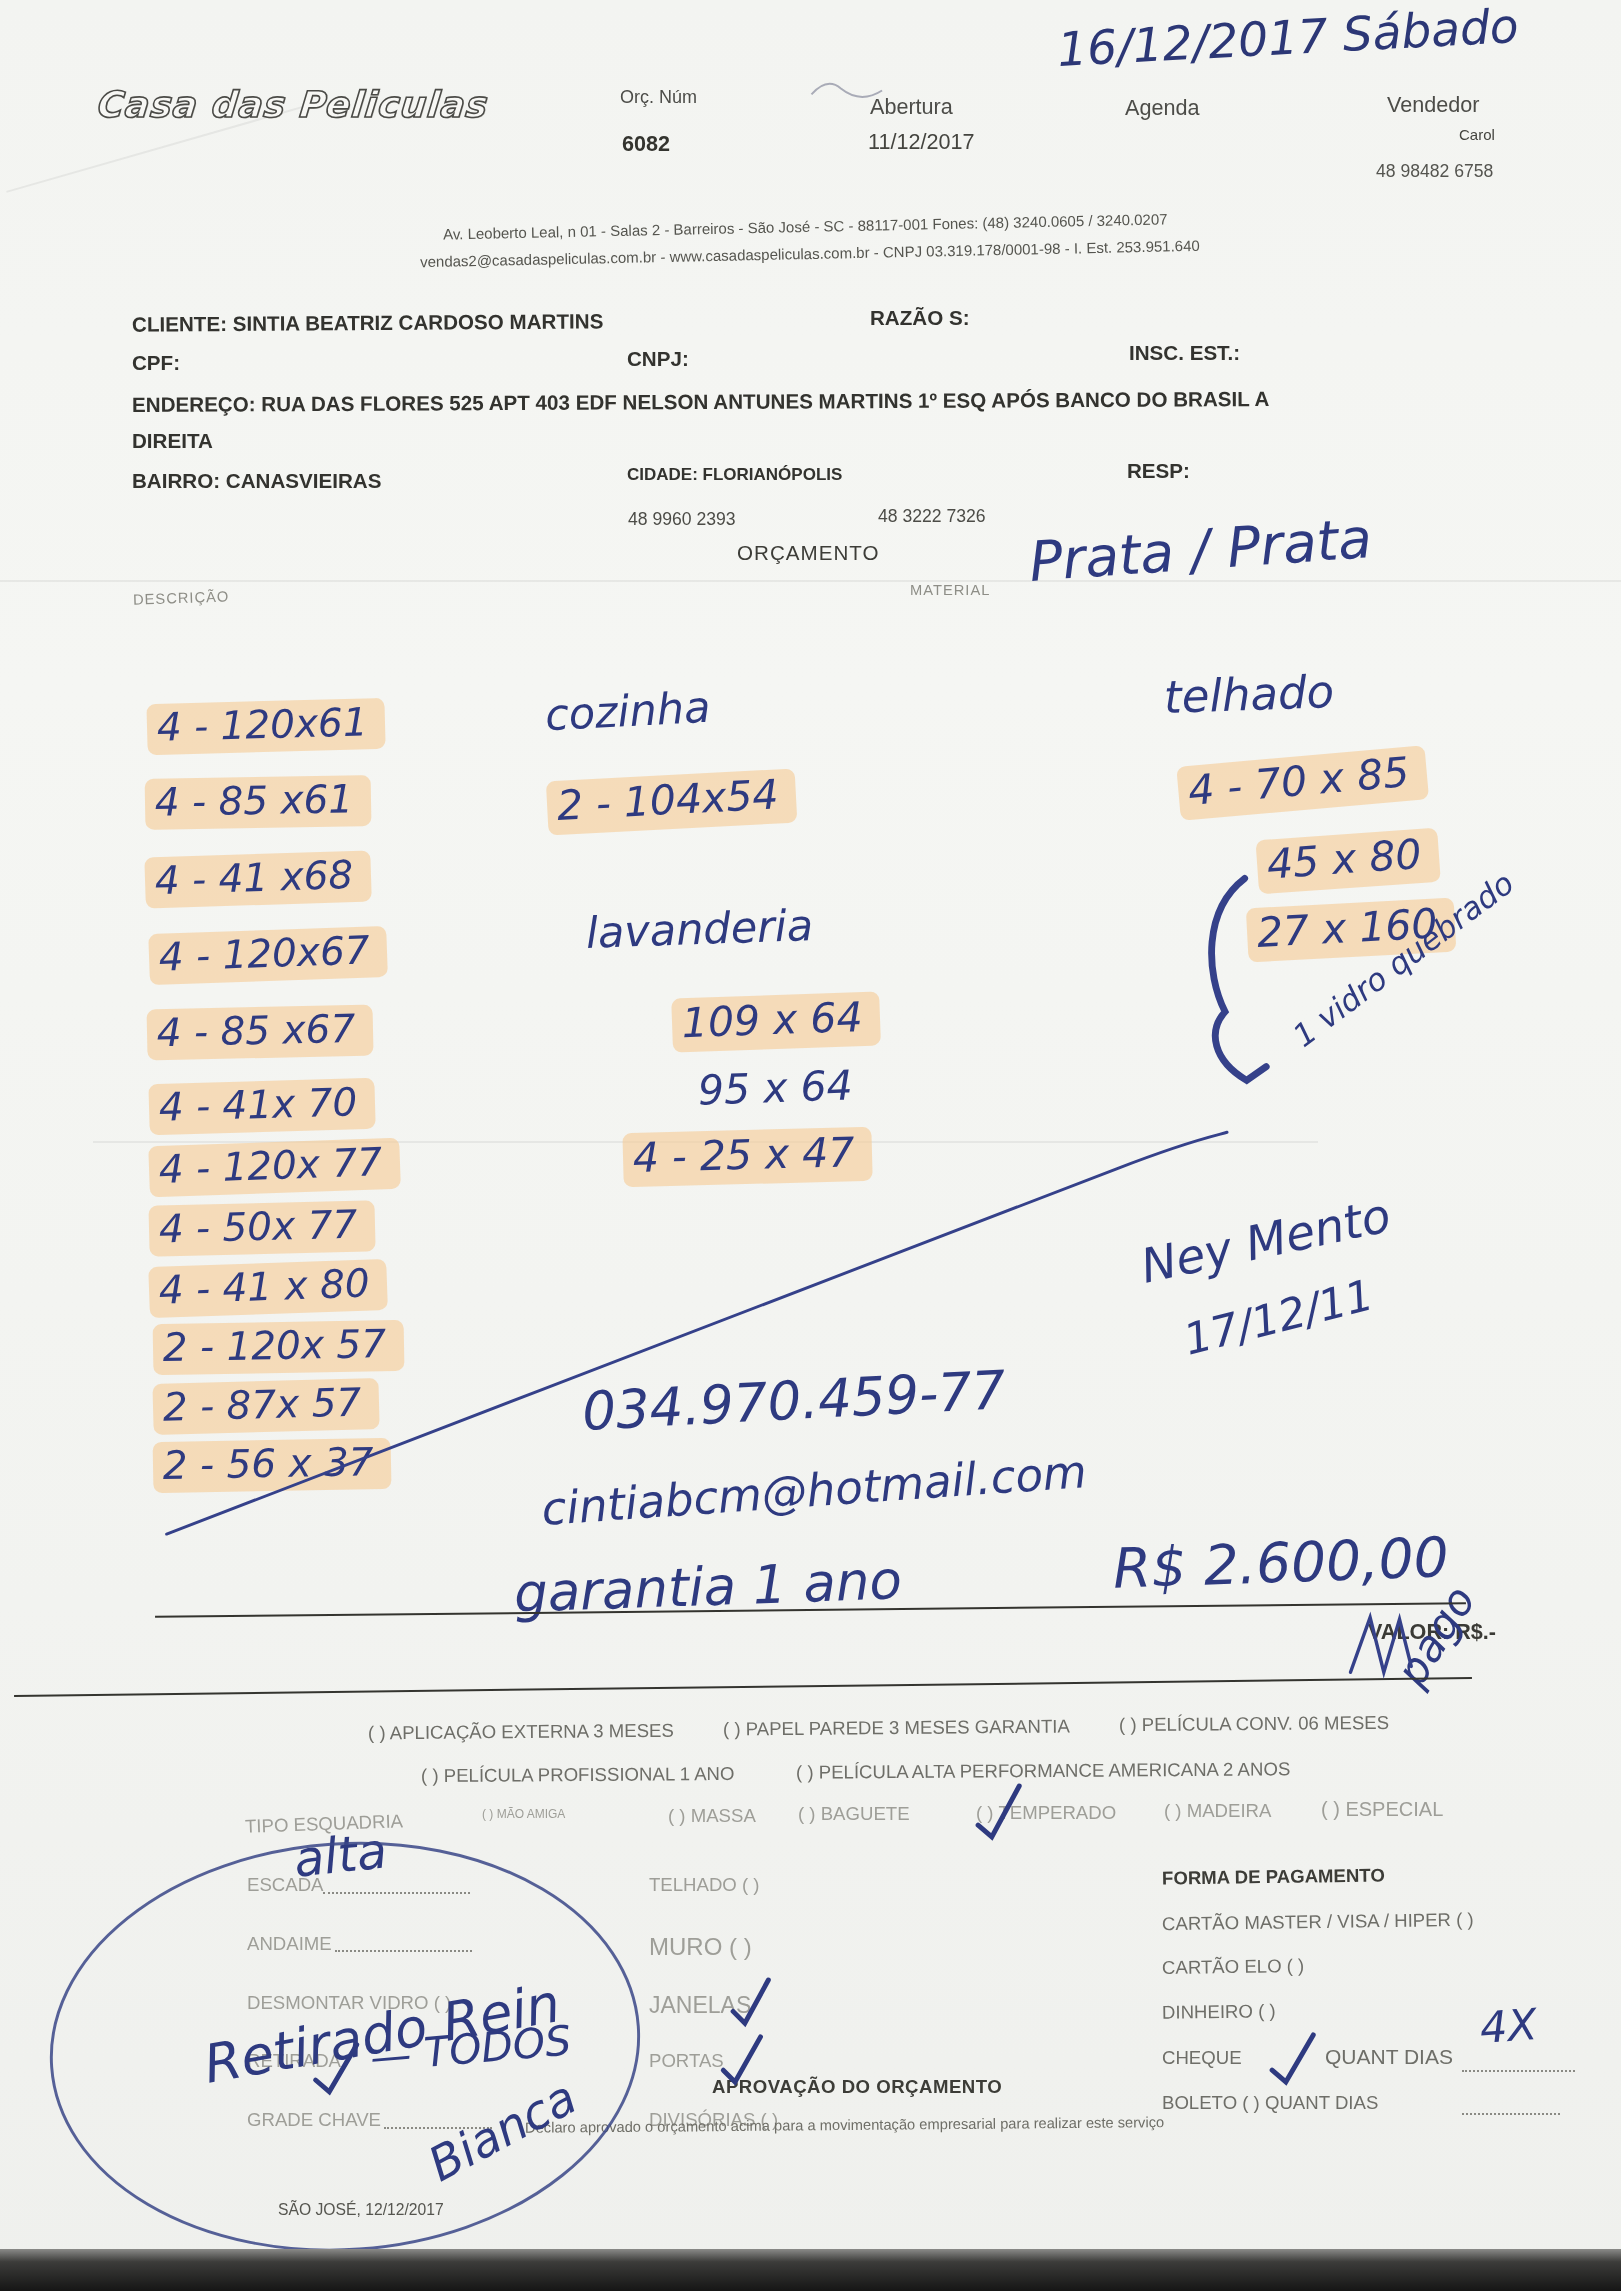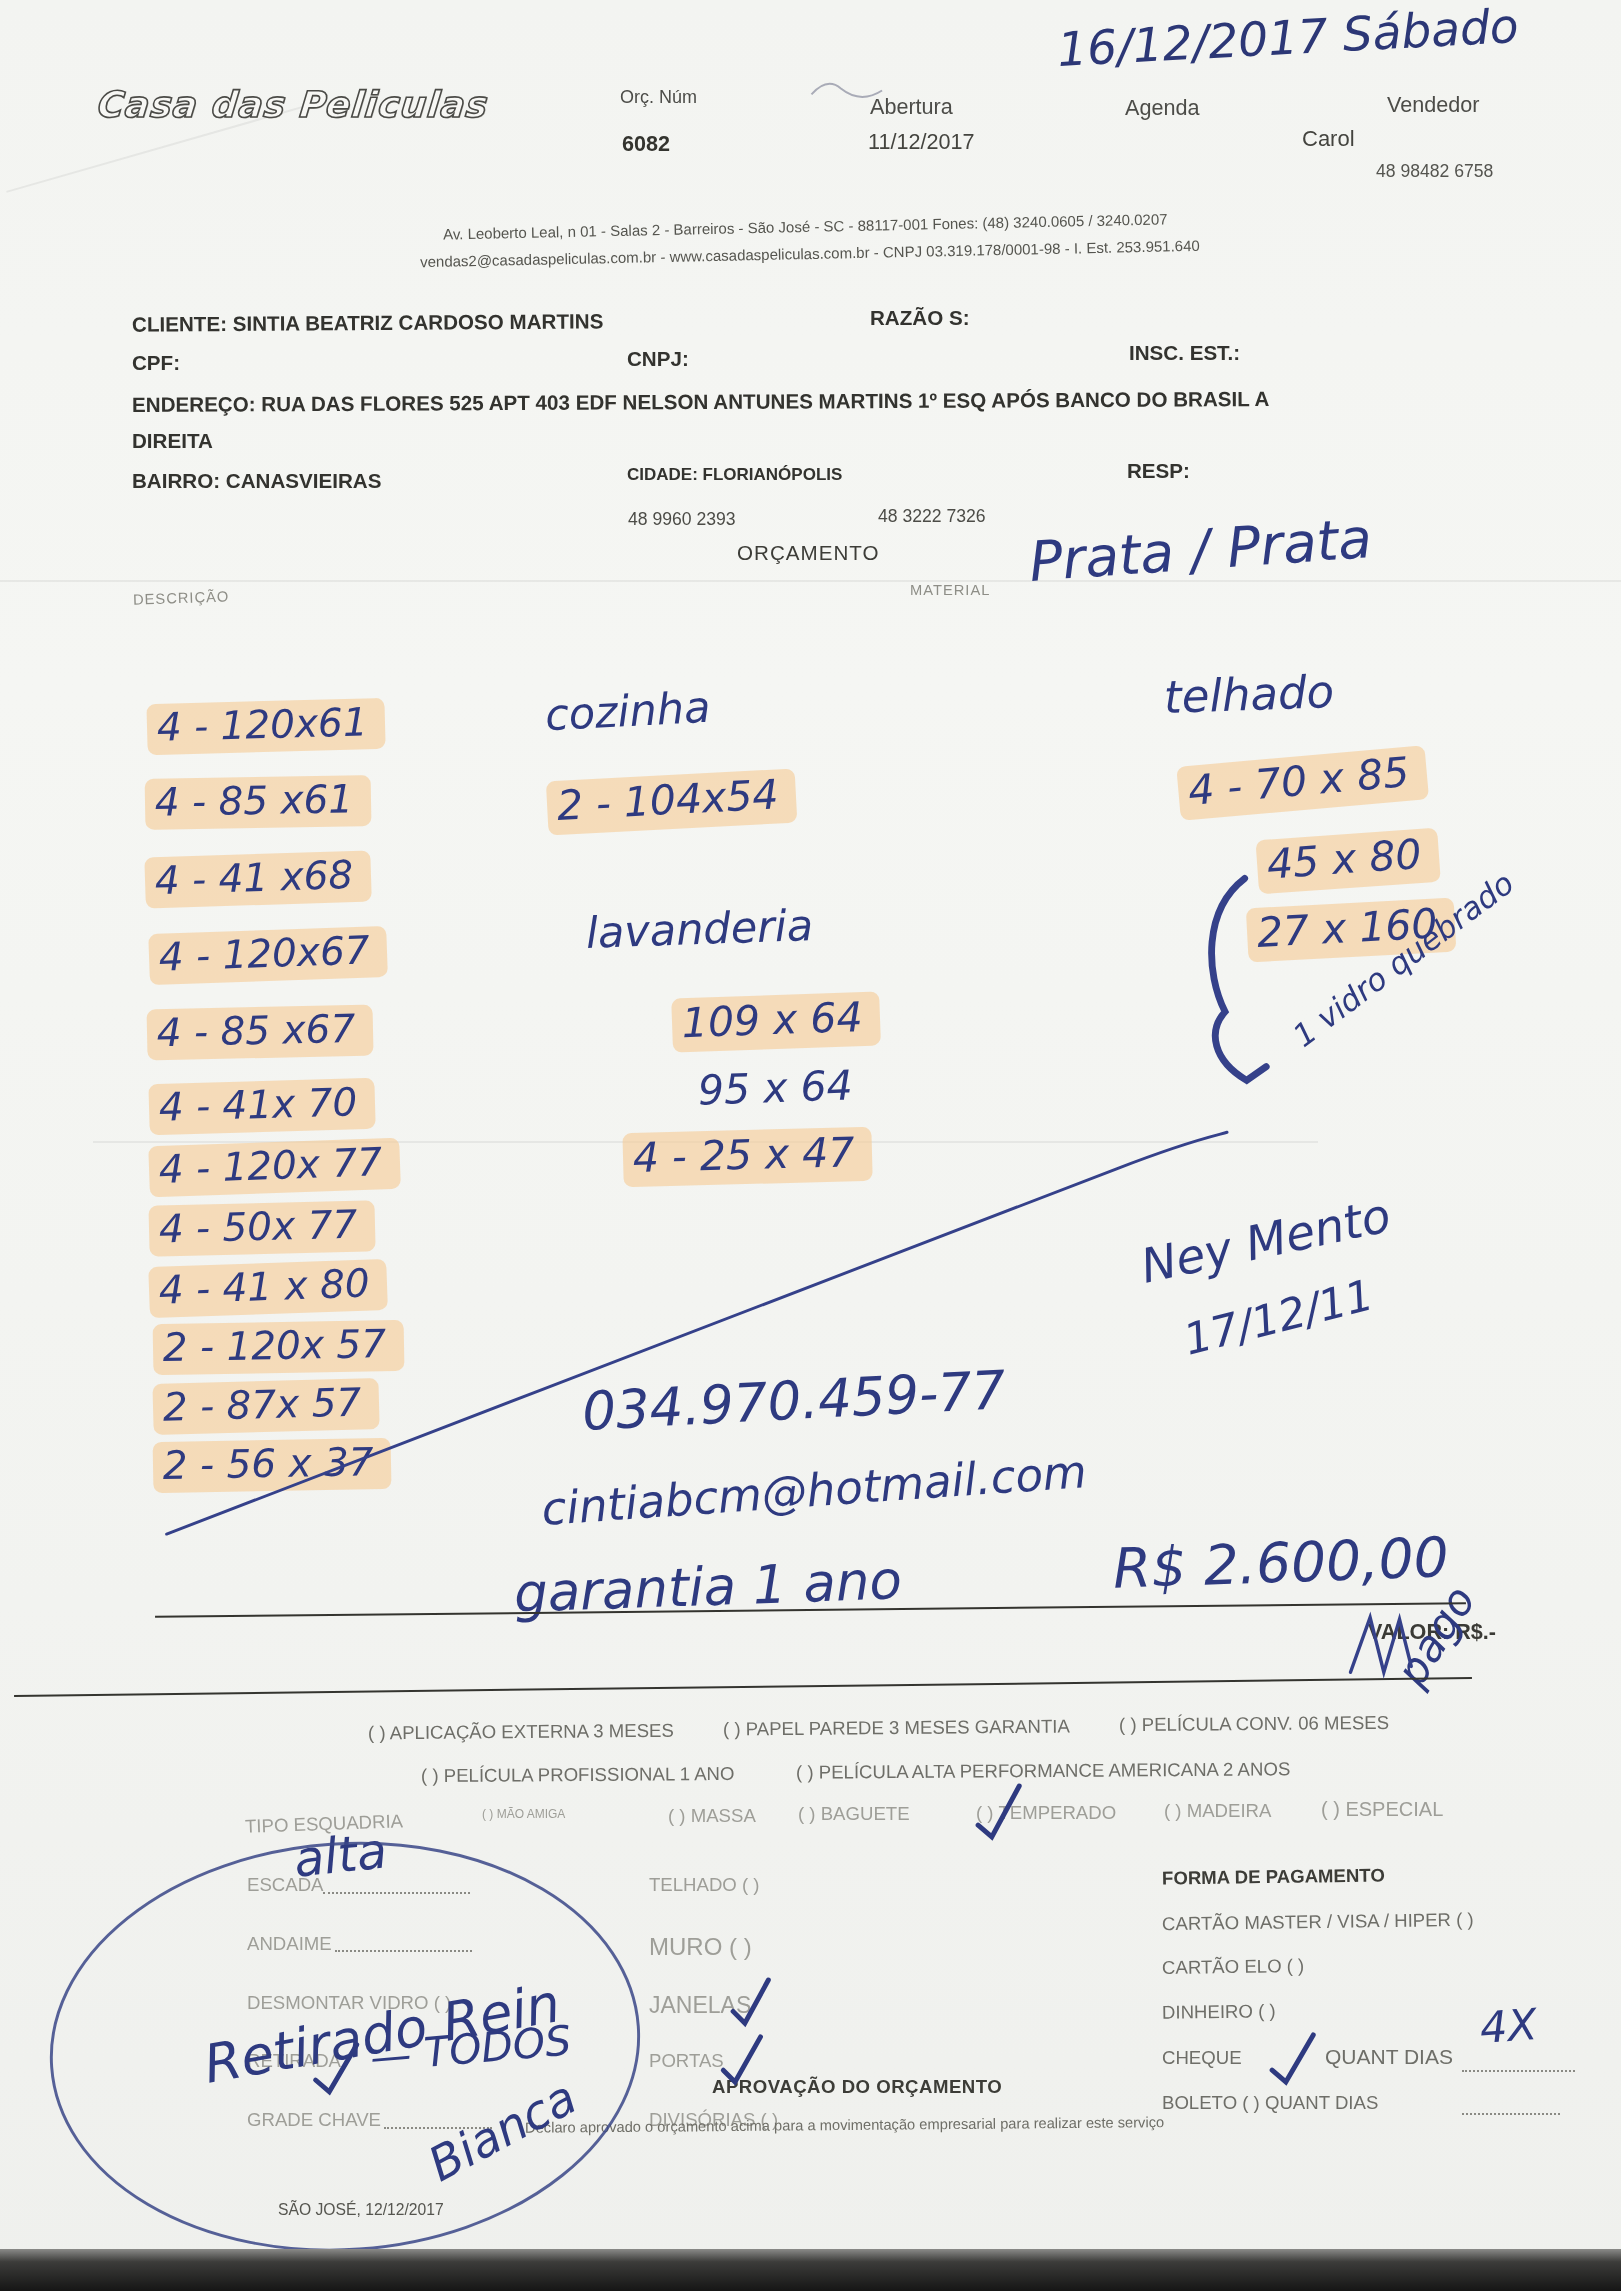--- a/index.html
+++ b/index.html
@@ -31,21 +31,21 @@
 
   <div class="abs print" style="left:620px;top:87px;font-size:18px;color:#4c4c48;">Orç. Núm</div>
   <div class="abs print bold" style="left:622px;top:131px;font-size:21.6px;color:#34342f;">6082</div>
 
   <div class="abs print" style="left:870px;top:94px;font-size:21.6px;color:#4c4c48;">Abertura</div>
   <div class="abs print" style="left:868px;top:129px;font-size:21.6px;color:#44443f;">11/12/2017</div>
 
   <div class="abs print" style="left:1125px;top:95px;font-size:21.6px;color:#4c4c48;">Agenda</div>
 
   <div class="abs print" style="left:1387px;top:92px;font-size:21.6px;color:#4c4c48;">Vendedor</div>
-  <div class="abs print" style="left:1302px;top:126px;font-size:22px;color:#44443f;">Carol</div>
+  <div class="abs print" style="left:1459px;top:126px;font-size:15px;color:#44443f;">Carol</div>
   <div class="abs print" style="left:1376px;top:161px;font-size:17.6px;color:#54544f;">48 98482 6758</div>
 
   <div class="abs hw" style="left:1057px;top:9.8px;font-size:47px;transform:rotate(-3deg);color:#2c3776;">16/12/2017 Sábado</div>
 
   <div class="abs print" style="left:443px;top:218px;font-size:15px;color:#55554f;transform:rotate(-1.2deg);">Av. Leoberto Leal, n 01 - Salas 2 - Barreiros - São José - SC - 88117-001 Fones: (48) 3240.0605 / 3240.0207</div>
   <div class="abs print" style="left:420px;top:245px;font-size:15px;color:#55554f;transform:rotate(-1.2deg);">vendas2@casadaspeliculas.com.br - www.casadaspeliculas.com.br - CNPJ 03.319.178/0001-98 - I. Est. 253.951.640</div>
 
   <div class="abs print bold" style="left:132px;top:311px;font-size:20.6px;transform:rotate(-0.4deg);color:#33332f;">CLIENTE: SINTIA BEATRIZ CARDOSO MARTINS</div>
   <div class="abs print bold" style="left:870px;top:306px;font-size:20.6px;color:#33332f;">RAZÃO S:</div>
   <div class="abs print bold" style="left:132px;top:351px;font-size:20.6px;color:#33332f;">CPF:</div>

